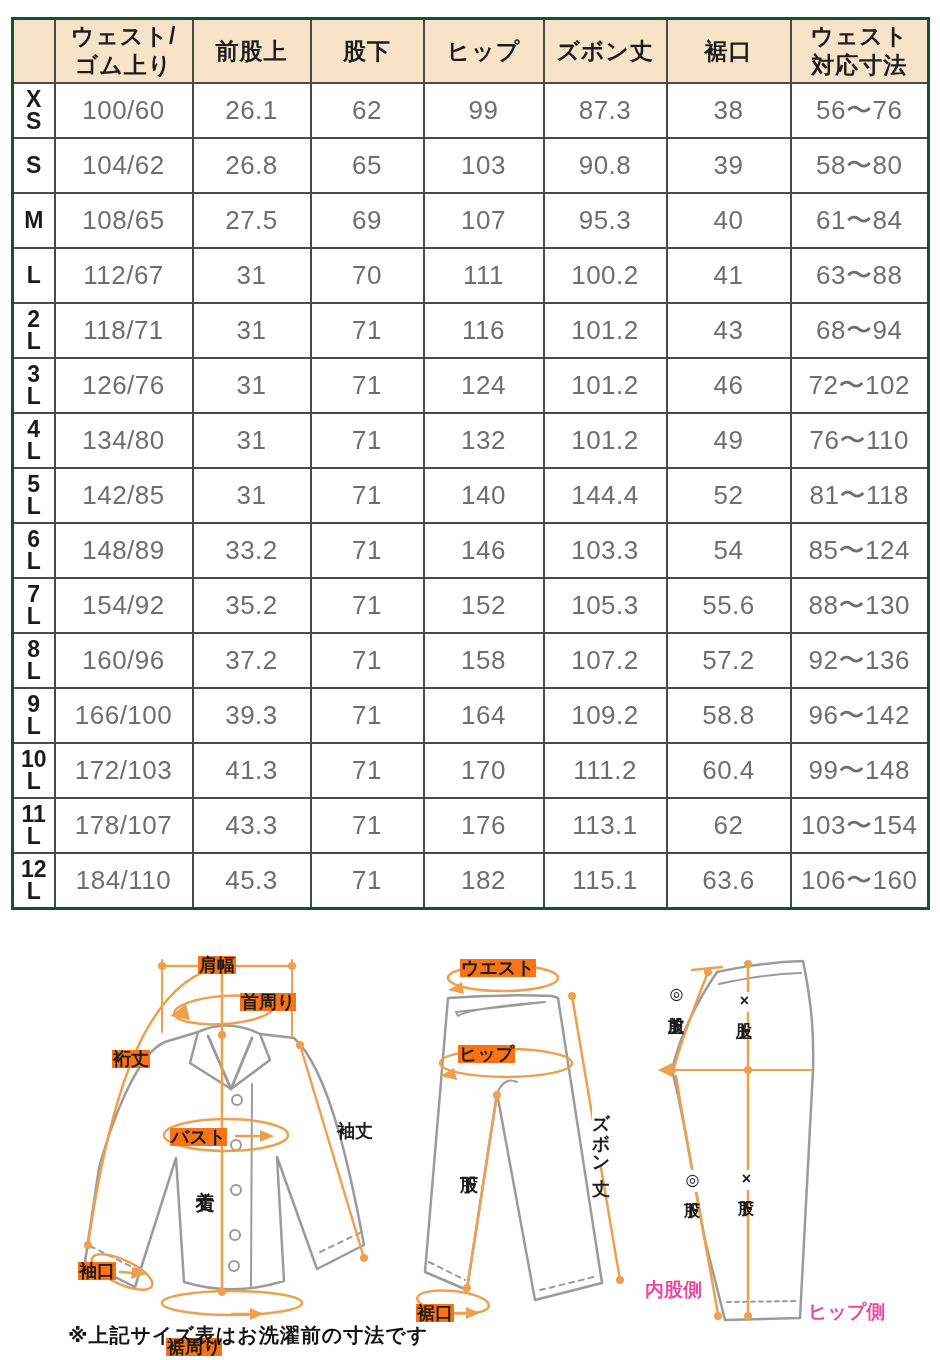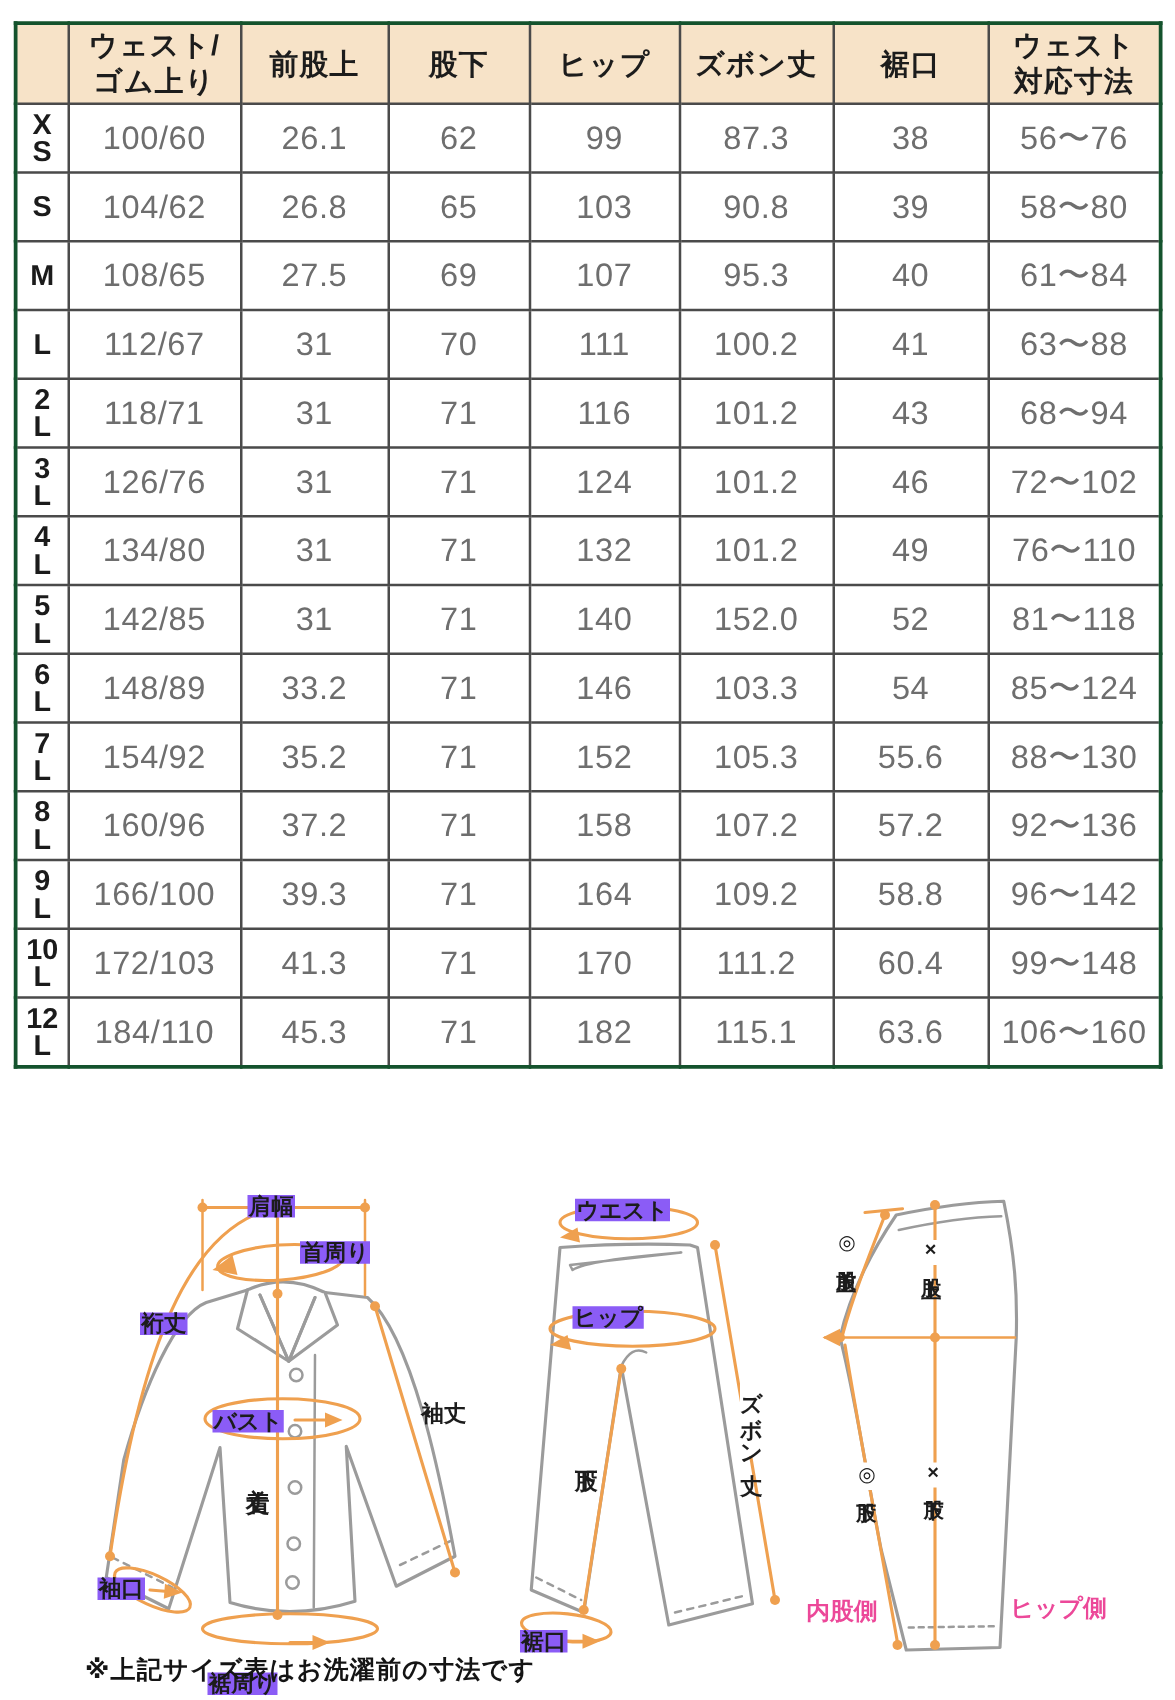--- a/index.html
+++ b/index.html
@@ -30,21 +30,21 @@
     background:#ffffff; color:#6e6e6e; font-size:26px; font-weight:normal;
     height:53px; letter-spacing:0.5px;
   }
 
   
   .diagrams { position:absolute; left:0; top:950px; width:940px; height:410px; }
   .diagrams svg { position:absolute; left:0; top:0; }
 
   .hlabel {
     position:absolute; font-weight:bold; color:#1c1c1c; font-size:18px;
-    line-height:1; white-space:nowrap; background:#8b5cf6; padding:0 1px;
+    line-height:1; white-space:nowrap; background:#f97316; padding:0 1px;
   }
   .vlabel {
     position:absolute; writing-mode:vertical-rl; text-orientation:upright;
     font-weight:bold; color:#1c1c1c; font-size:18px; line-height:1;
     letter-spacing:1px; background:#ffffff;
   }
   .graylabel {
     position:absolute; font-weight:bold; color:#ec4899; font-size:19px;
     line-height:1; white-space:nowrap;
   }
@@ -156,21 +156,21 @@
     <td>49</td>
     <td>76〜110</td>
   </tr>
       <tr>
     <th>5
 L</th>
     <td>142/85</td>
     <td>31</td>
     <td>71</td>
     <td>140</td>
-    <td>152.0</td>
+    <td>144.4</td>
     <td>52</td>
     <td>81〜118</td>
   </tr>
       <tr>
     <th>6
 L</th>
     <td>148/89</td>
     <td>33.2</td>
     <td>71</td>
     <td>146</td>
@@ -214,20 +214,31 @@
       <tr>
     <th>10
 L</th>
     <td>172/103</td>
     <td>41.3</td>
     <td>71</td>
     <td>170</td>
     <td>111.2</td>
     <td>60.4</td>
     <td>99〜148</td>
+  </tr>
+      <tr>
+    <th>11
+L</th>
+    <td>178/107</td>
+    <td>43.3</td>
+    <td>71</td>
+    <td>176</td>
+    <td>113.1</td>
+    <td>62</td>
+    <td>103〜154</td>
   </tr>
       <tr>
     <th>12
 L</th>
     <td>184/110</td>
     <td>45.3</td>
     <td>71</td>
     <td>182</td>
     <td>115.1</td>
     <td>63.6</td>
@@ -375,16 +386,16 @@
   <div class="hlabel" style="left:458px; top:95px;">ヒップ</div>
   <div class="vlabel" style="left:460px; top:212px;">股下</div>
   <div class="vlabel" style="left:592px; top:150px;">ズボン丈</div>
   <div class="hlabel" style="left:416px; top:354px;">裾口</div>
 
   <div class="vlabel" style="left:668px; top:34px;  font-size:16px;">◎前股上</div>
   <div class="vlabel" style="left:736px; top:42px;  font-size:16px;">×股上</div>
   <div class="vlabel" style="left:684px; top:220px; font-size:16px;">◎股下</div>
   <div class="vlabel" style="left:738px; top:220px; font-size:16px;">×股下</div>
   <div class="graylabel" style="left:645px; top:330px;">内股側</div>
-  <div class="graylabel" style="left:808px; top:328px;text-align:center;">ヒップ側</div>
+  <div class="graylabel" style="left:808px; top:352px;text-align:center;">ヒップ側</div>
 </div>
 
 <div class="note">※上記サイズ表はお洗濯前の寸法です</div>
 
 </body></html>

